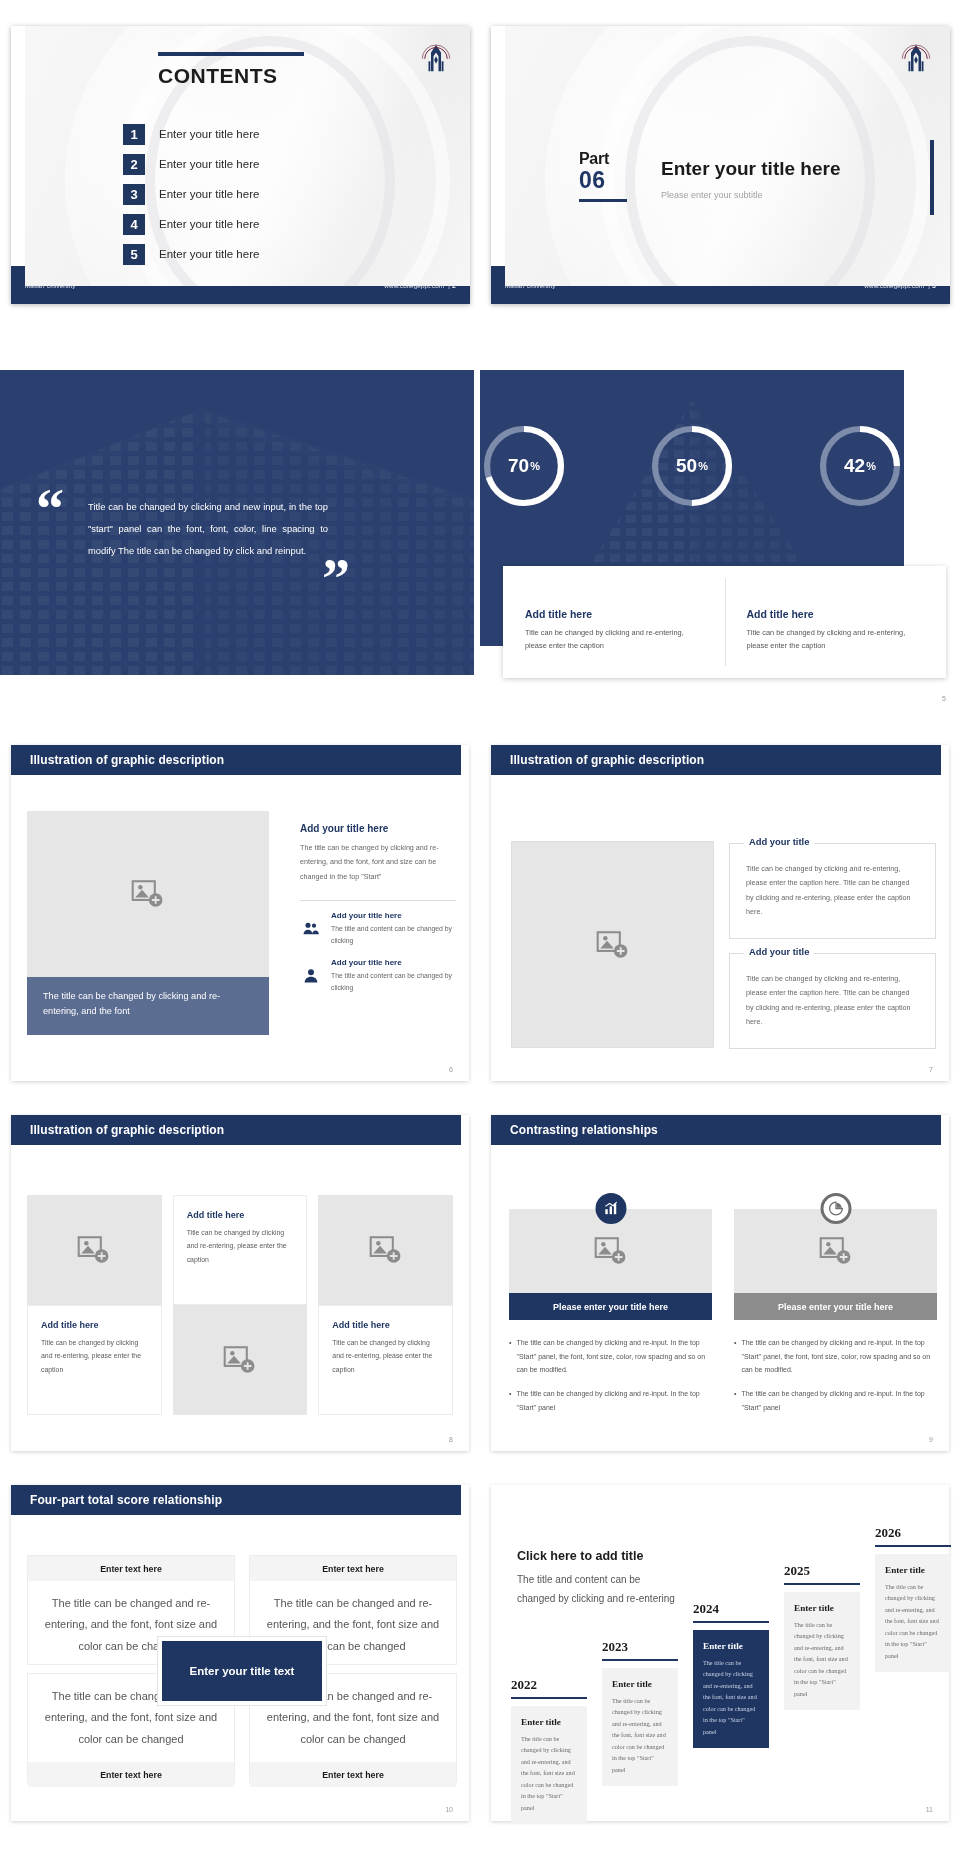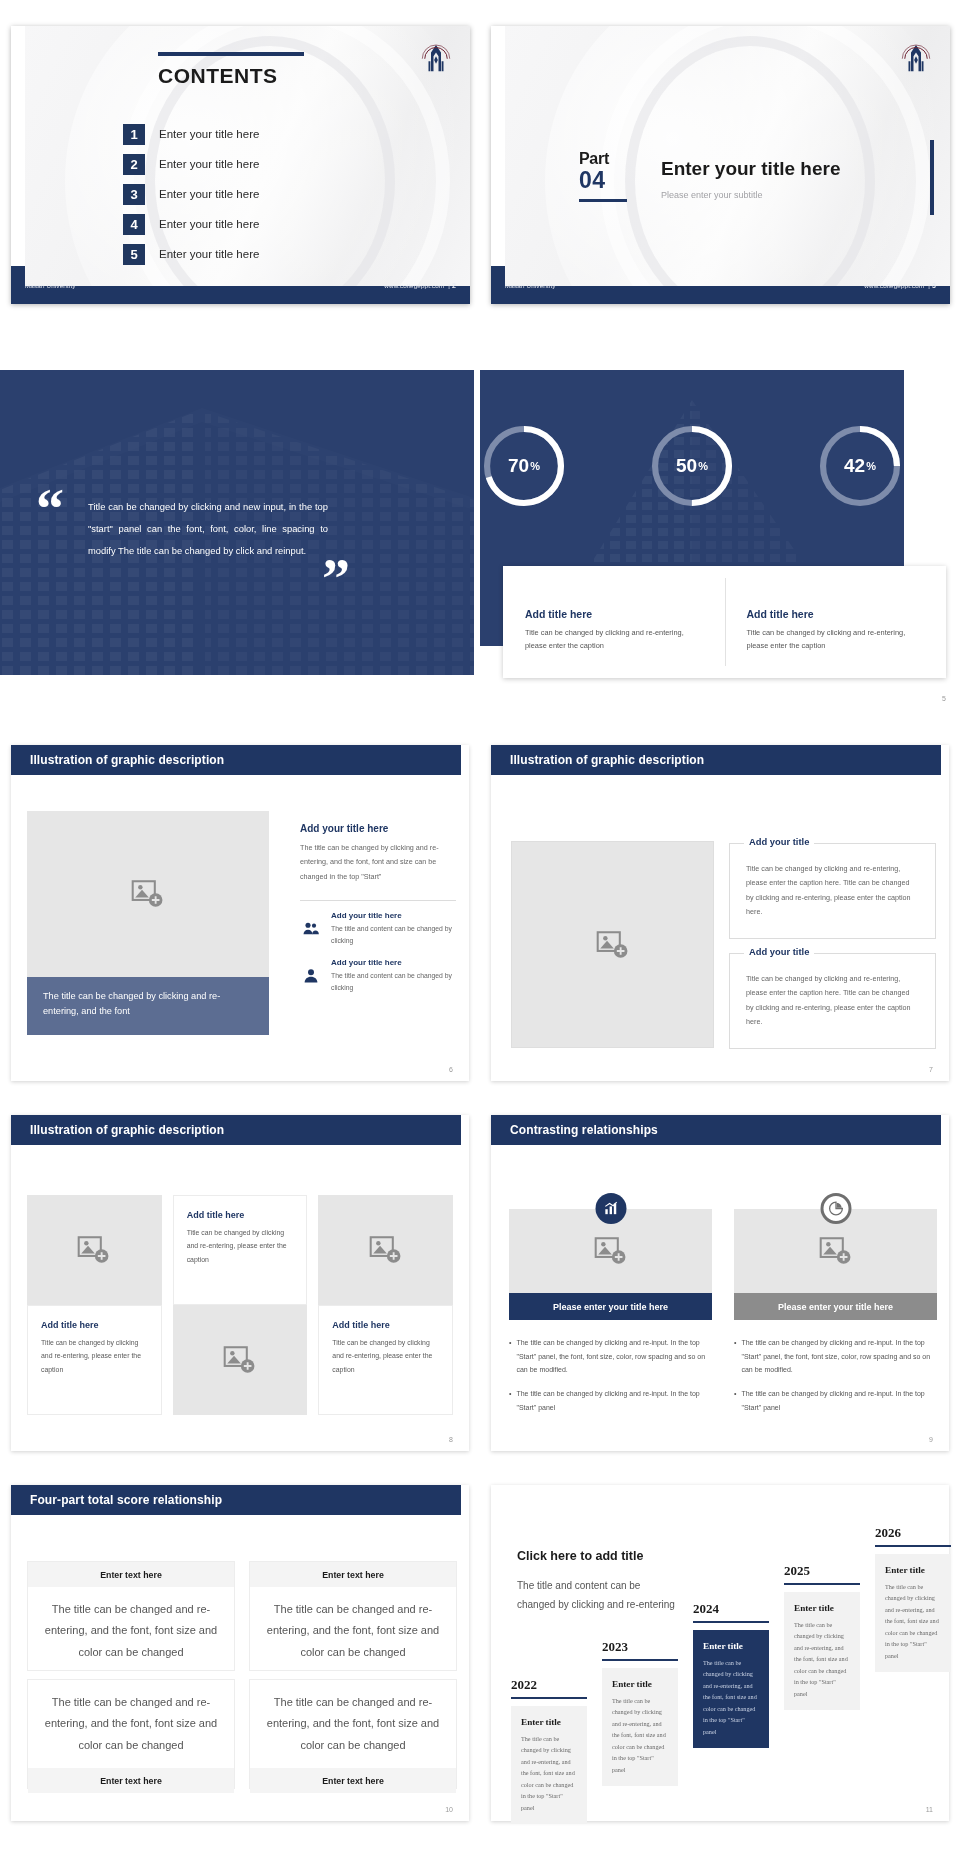--- a/index.html
+++ b/index.html
@@ -172,38 +172,38 @@
   .s8-img { margin-top: 16px; height: 84px; }
   .s8-bar { height: 27px; display: flex; align-items: center; justify-content: center; color: #fff; font-size: 9px; font-weight: bold; }
   .s8-bar.navy { background: #1f3663; }
   .s8-bar.grey { background: #8c8c8c; }
   .s8-list { margin-top: 16px; }
   .s8-li { display: flex; gap: 5px; margin-bottom: 10px; }
   .s8-li .dot { font-size: 7px; color: #555; line-height: 1.9; }
   .s8-li p { font-size: 7px; color: #555; line-height: 1.95; }
 
   
-  .s9-wrap { position: absolute; left: 16px; top: 76px; width: 516px; height: 228px; }
+  .s9-wrap { position: absolute; left: 16px; top: 70px; width: 516px; height: 228px; }
   .s9-q { position: absolute; width: 208px; height: 110px; background: #fff; border: 1px solid #ededed; }
   .s9-q.tl { left: 0; top: 0; }
   .s9-q.tr { left: 222px; top: 0; }
   .s9-q.bl { left: 0; top: 118px; }
   .s9-q.br { left: 222px; top: 118px; }
   .s9-hd { height: 25px; background: #f4f4f4; display: flex; align-items: center; justify-content: center; font-size: 8.8px; font-weight: bold; color: #1b1b1b; }
   .s9-bd { padding: 12px 14px; font-size: 11px; color: #555; line-height: 1.95; text-align: center; }
   .s9-center {
     position: absolute; left: 131px; top: 82px; width: 168px; height: 68px;
     background: #1f3663; border: 4px solid #ffffff; box-shadow: 0 0 0 1px #e3e3e3;
     display: flex; align-items: center; justify-content: center;
     color: #fff; font-size: 11.5px; font-weight: bold; z-index: 5;
   }
 
   
   .s10-lead { position: absolute; left: 26px; top: 64px; width: 160px; }
-  .s10-lead h3 { font-size: 12.5px; font-weight: bold; color: #1b1b1b; margin-bottom: 13px; }
+  .s10-lead h3 { font-size: 12.5px; font-weight: bold; color: #1b1b1b; margin-bottom: 7px; }
   .s10-lead p { font-size: 10px; color: #555; line-height: 1.9; }
   .s10-steps { position: absolute; left: 20px; top: 92px; width: 432px; height: 230px; }
   .s10-step { position: absolute; width: 76px; font-family: Liberation Serif, serif; }
   .s10-year { font-size: 13px; font-weight: bold; color: #1b1b1b; margin-bottom: 4px; }
   .s10-ul { height: 2px; background: #1f3663; margin-bottom: 7px; }
   .s10-card { background: #f2f2f2; padding: 11px 10px; }
   .s10-card.navy { background: #1f3663; }
   .s10-card h5 { font-size: 9.2px; font-weight: bold; color: #1b1b1b; margin-bottom: 6px; }
   .s10-card.navy h5 { color: #ffffff; }
   .s10-card p { font-size: 6.2px; color: #6a6a6a; line-height: 1.85; }
@@ -282,21 +282,21 @@
             <path d="M32 8 L40 20 L40 50 L36 50 L36 26 L32 20 L28 26 L28 50 L24 50 L24 20 Z" fill="#1f3663"></path>
             <path d="M32 26 L35 32 L32 38 L29 32 Z" fill="#1f3663"></path>
             <path d="M20 34 L23 34 L23 50 L20 50 Z" fill="#1f3663"></path>
             <path d="M41 34 L44 34 L44 50 L41 50 Z" fill="#1f3663"></path>
             <path d="M14 30 A18 18 0 0 1 50 30" fill="none" stroke="#6b2030" stroke-width="1.6"></path>
             <path d="M10 30 A22 22 0 0 1 54 30" fill="none" stroke="#6b2030" stroke-width="1"></path>
           </svg>
         </div>
 
         <div class="part-label">Part</div>
-        <div class="part-num">04</div>
+        <div class="part-num">06</div>
         <div class="part-rule"></div>
         <div class="part-title">Enter your title here</div>
         <div class="part-sub">Please enter your subtitle</div>
         <div class="part-bar"></div>
       </div>
       <div class="footline">
         <span>Masan University</span>
         <span class="foot-right">
           <span>www.collegeppt.com</span>
           &nbsp;|&nbsp;<b>3</b>
@@ -616,20 +616,21 @@
           <div class="s9-bd">The title can be changed and re-entering, and the font, font size and color can be changed</div>
         </div>
         <div class="s9-q bl">
           <div class="s9-bd">The title can be changed and re-entering, and the font, font size and color can be changed</div>
           <div class="s9-hd">Enter text here</div>
         </div>
         <div class="s9-q br">
           <div class="s9-bd">The title can be changed and re-entering, and the font, font size and color can be changed</div>
           <div class="s9-hd">Enter text here</div>
         </div>
+        <div class="s9-center">Enter your title text</div>
       </div>
       <div class="c-page">10</div>
     </div>
   </div>
 
   <div class="cell">
     <div class="c-slide">
 
       <div class="s10-lead">
         <h3>Click here to add title</h3>

